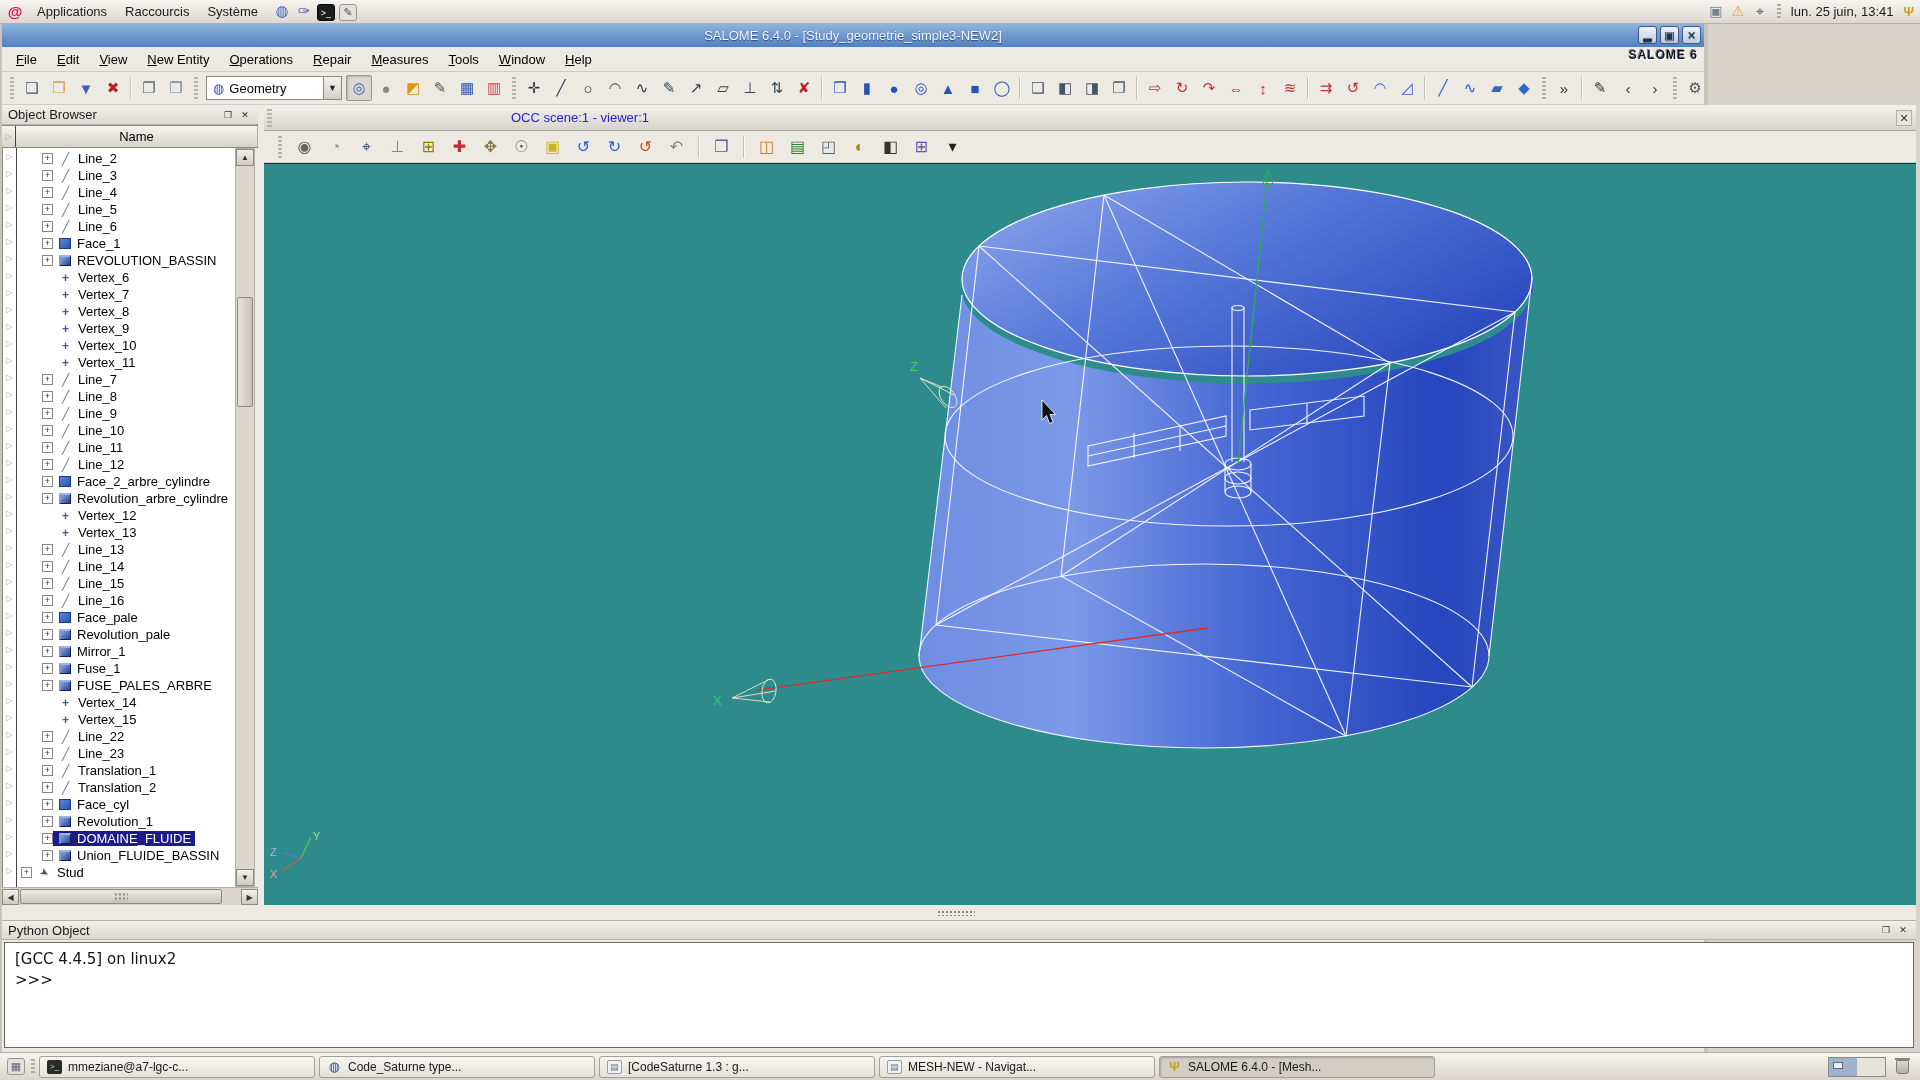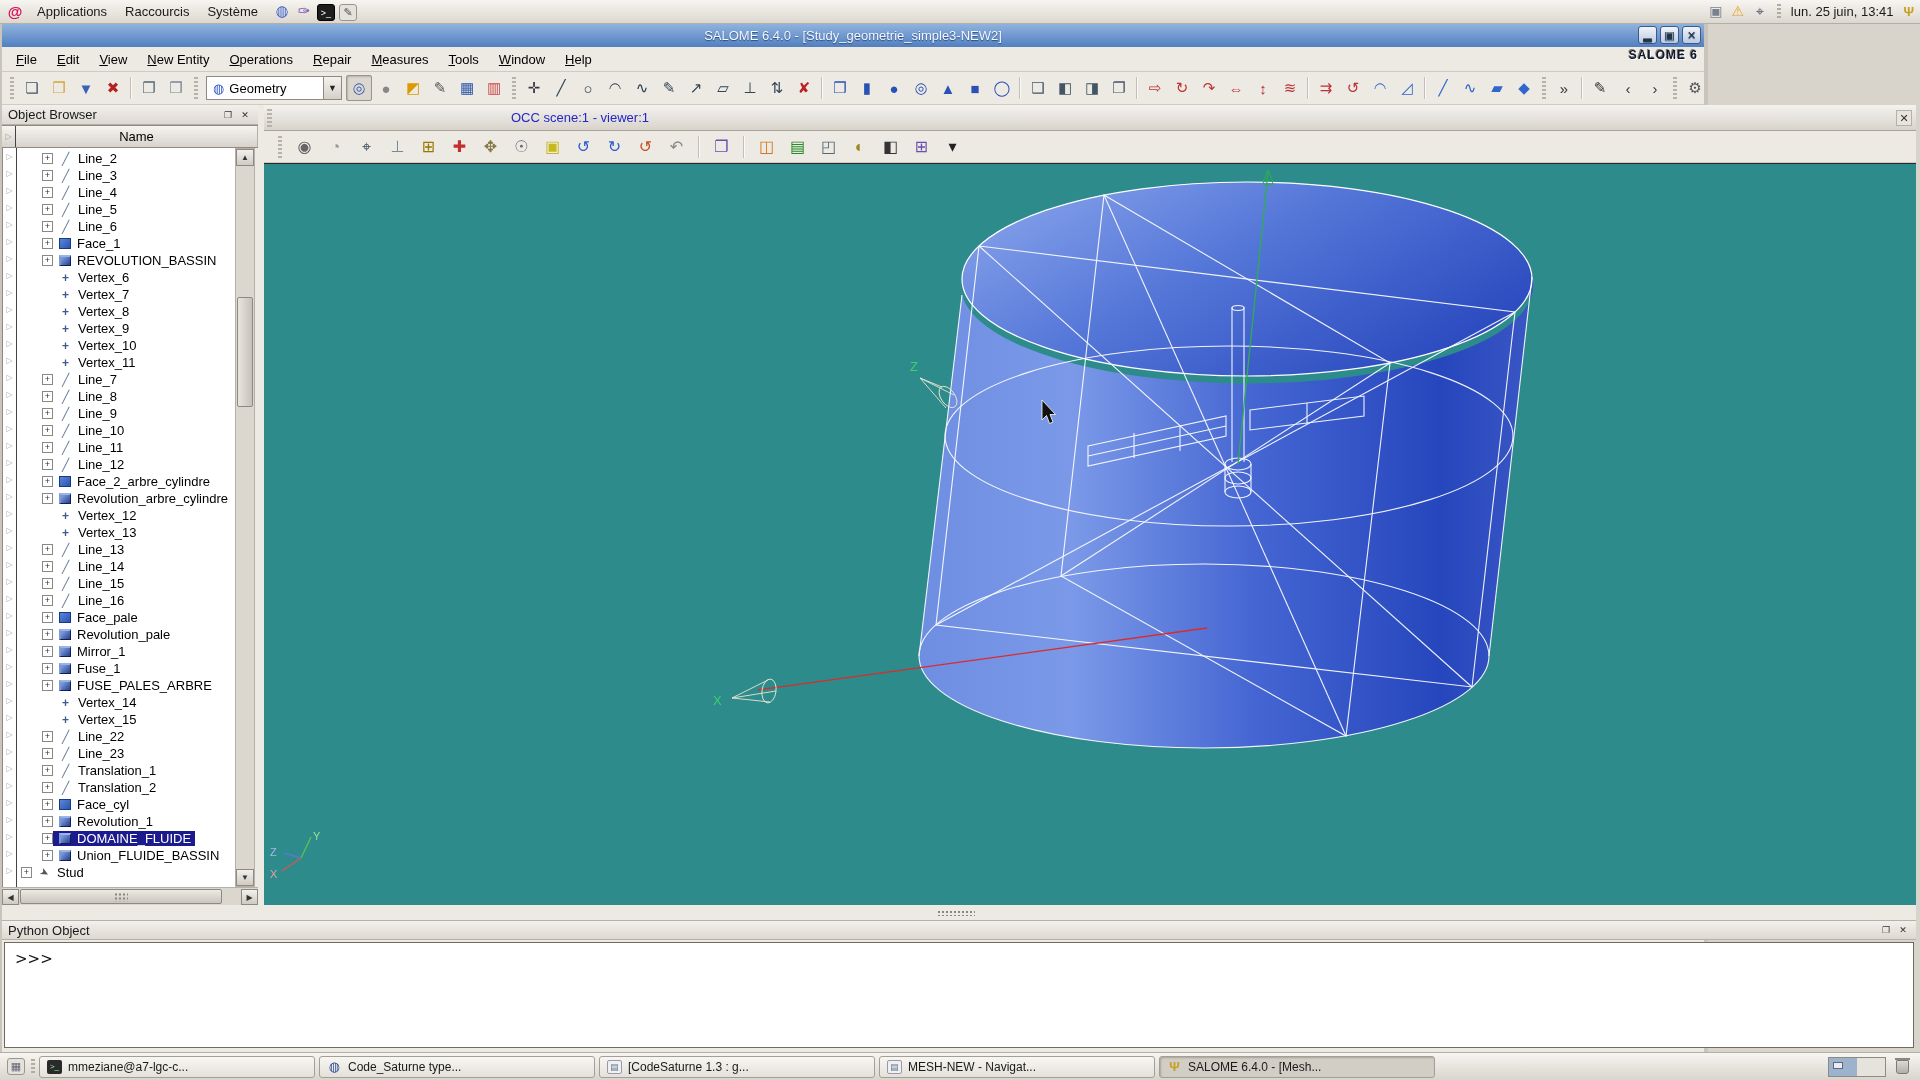--- a/index.html
+++ b/index.html
@@ -781,20 +781,21 @@
 
     <div id="console">
       <div class="dock-title">
         <span>Python Object</span>
         <span class="dock-btns" id="pc-btns">
             <span class="dock-btn">❐</span>
             <span class="dock-btn">✕</span>
           </span>
       </div>
       <div id="console-body">
+          <div>[GCC 4.4.5] on linux2</div>
           <div>&gt;&gt;&gt;</div>
         </div>
     </div>
   </div>
 
   <div id="taskbar">
     <span class="chip pale" id="show-desktop" style="color:#667">▦</span>
     <span class="grip-v"></span>
     <span id="task-btns" style="display:flex;gap:4px">
         <span class="task-btn">

